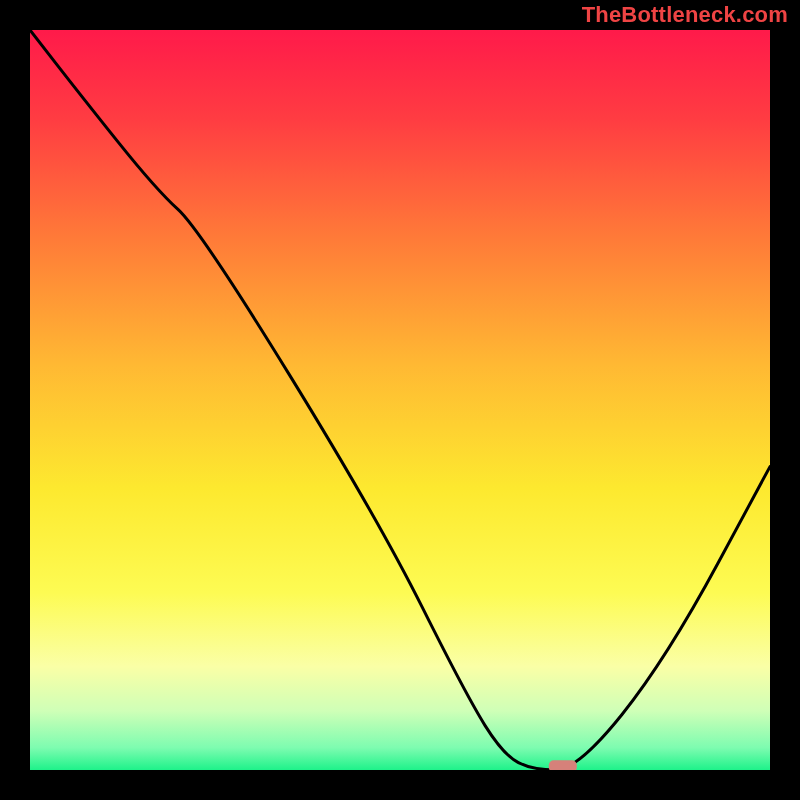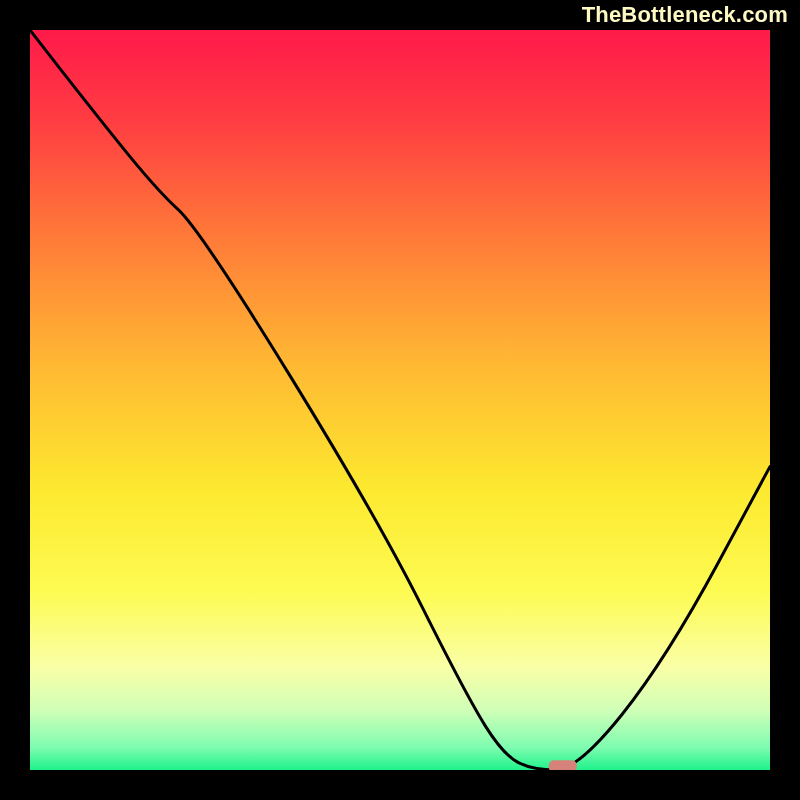--- a/index.html
+++ b/index.html
@@ -14,21 +14,21 @@
   .wrap {
     position: relative;
     width: 800px;
     height: 800px;
     background: #000;
   }
   .attribution {
     position: absolute;
     top: 2px;
     right: 12px;
-    color: #fef9c3;
+    color: #ef4444;
     font-size: 22px;
     font-weight: 600;
     letter-spacing: 0.2px;
   }
   .plot {
     position: absolute;
     left: 30px;
     top: 30px;
     width: 740px;
     height: 740px;

